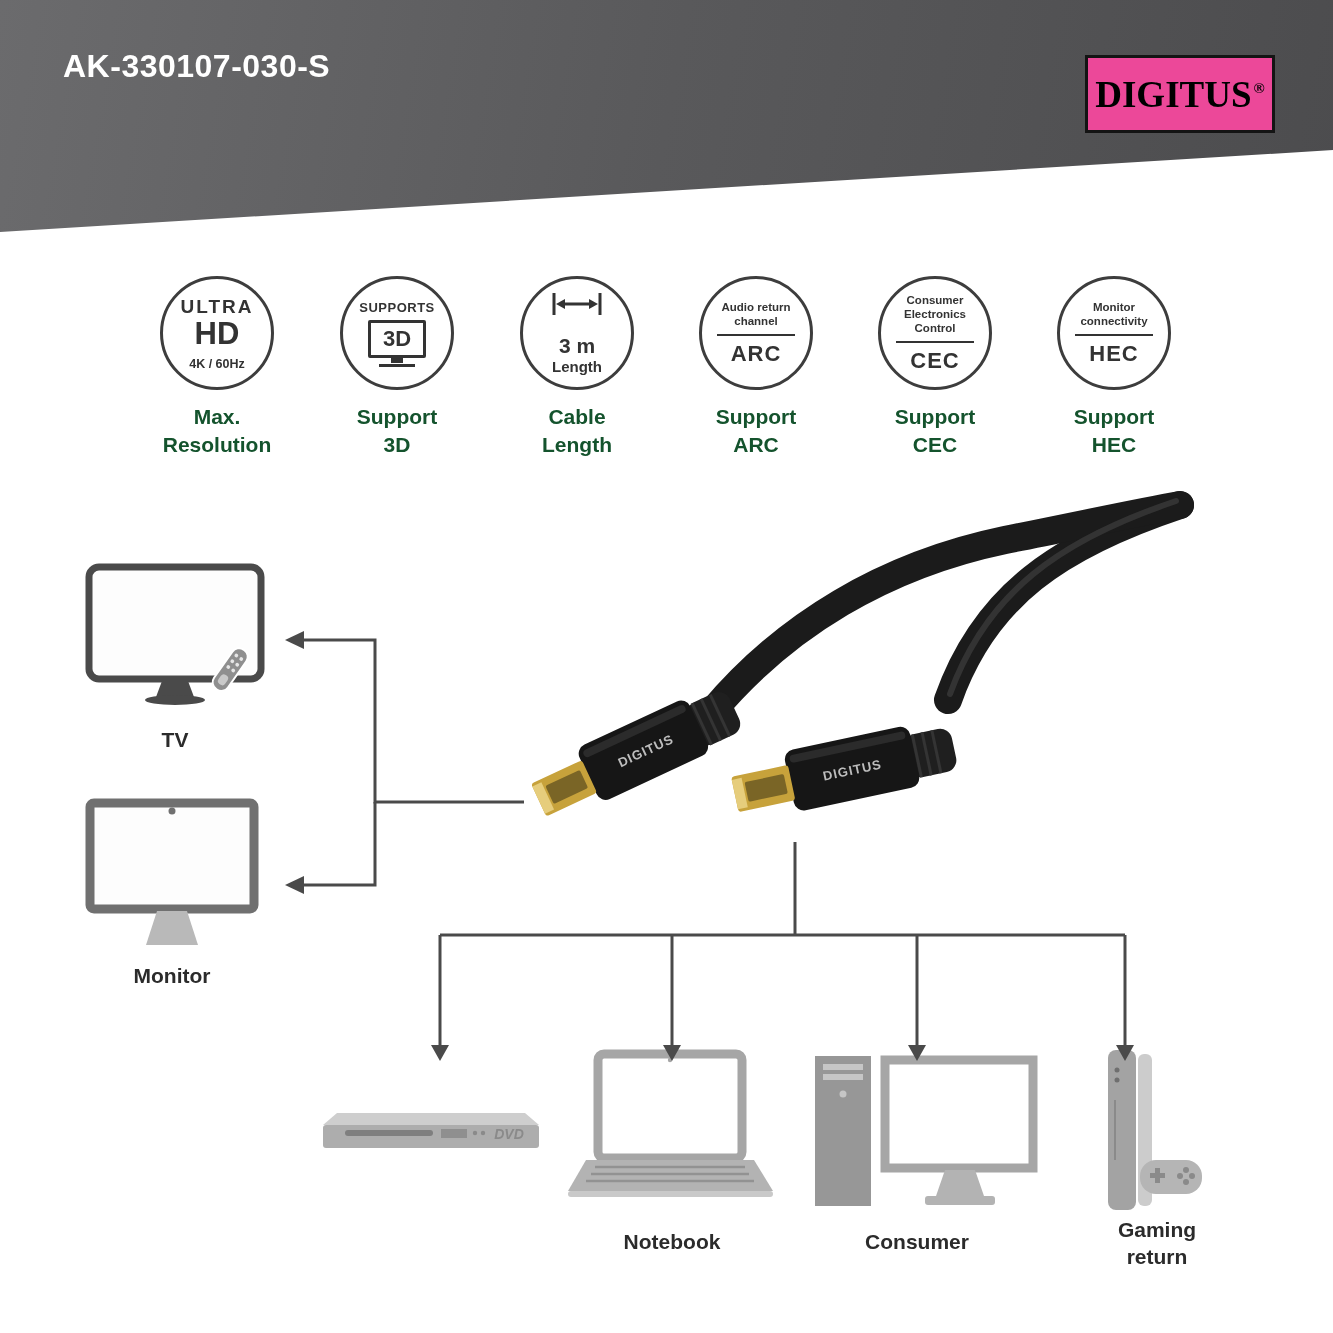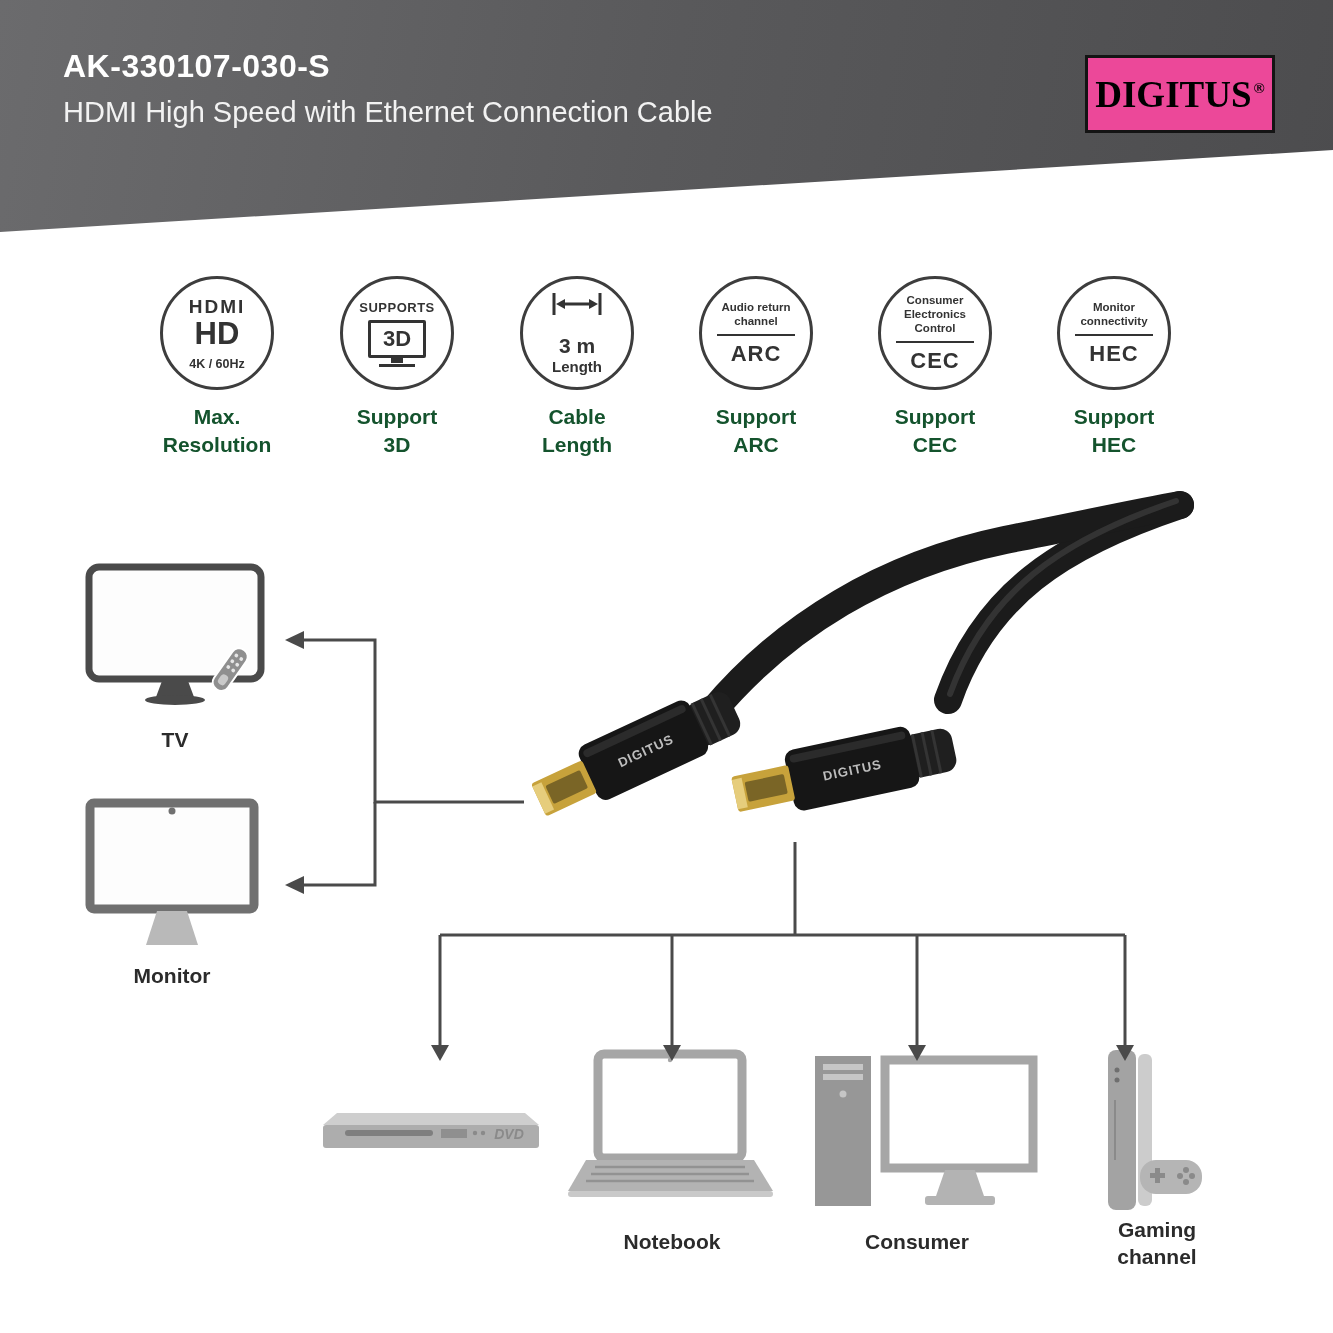--- a/index.html
+++ b/index.html
@@ -49,28 +49,27 @@
 
   .diagram-svg{position:absolute;left:0;top:0;}
 </style>
 </head>
 <body>
 
 <div class="page">
 
   <div class="banner"></div>
   <div class="banner-model">AK-330107-030-S</div>
-  <div class="banner-sub">HDMI High Speed with Ethernet Connection Cable</div>
   <div class="logo-box">
     <span class="logo-text"><span>DIGITUS</span><sup class="logo-reg">®</sup></span>
   </div>
 
   <div class="feature" style="left:127px">
     <div class="badge">
-      <div class="uhd-ultra">HDMI</div>
+      <div class="uhd-ultra">ULTRA</div>
       <div class="uhd-hd">HD</div>
       <div class="uhd-sub">4K / 60Hz</div>
     </div>
     <div class="feature-label">
       <span class="lbl-line">Max.</span>
       <span class="lbl-line">Resolution</span>
     </div>
   </div>
 
   <div class="feature" style="left:307px">
@@ -273,16 +272,16 @@
   <div class="dev-label" style="left:92px;top:962px;width:160px">Monitor</div>
 
   <div class="dev-label" style="left:572px;top:1228px;width:200px">
     <span class="lbl-line">Notebook</span>
   </div>
   <div class="dev-label" style="left:817px;top:1228px;width:200px">
     <span class="lbl-line">Consumer</span>
   </div>
   <div class="dev-label" style="left:1067px;top:1216px;width:180px">
     <span class="lbl-line">Gaming</span>
-    <span class="lbl-line">channel</span>
+    <span class="lbl-line">return</span>
   </div>
 
 </div>
 
 </body></html>

